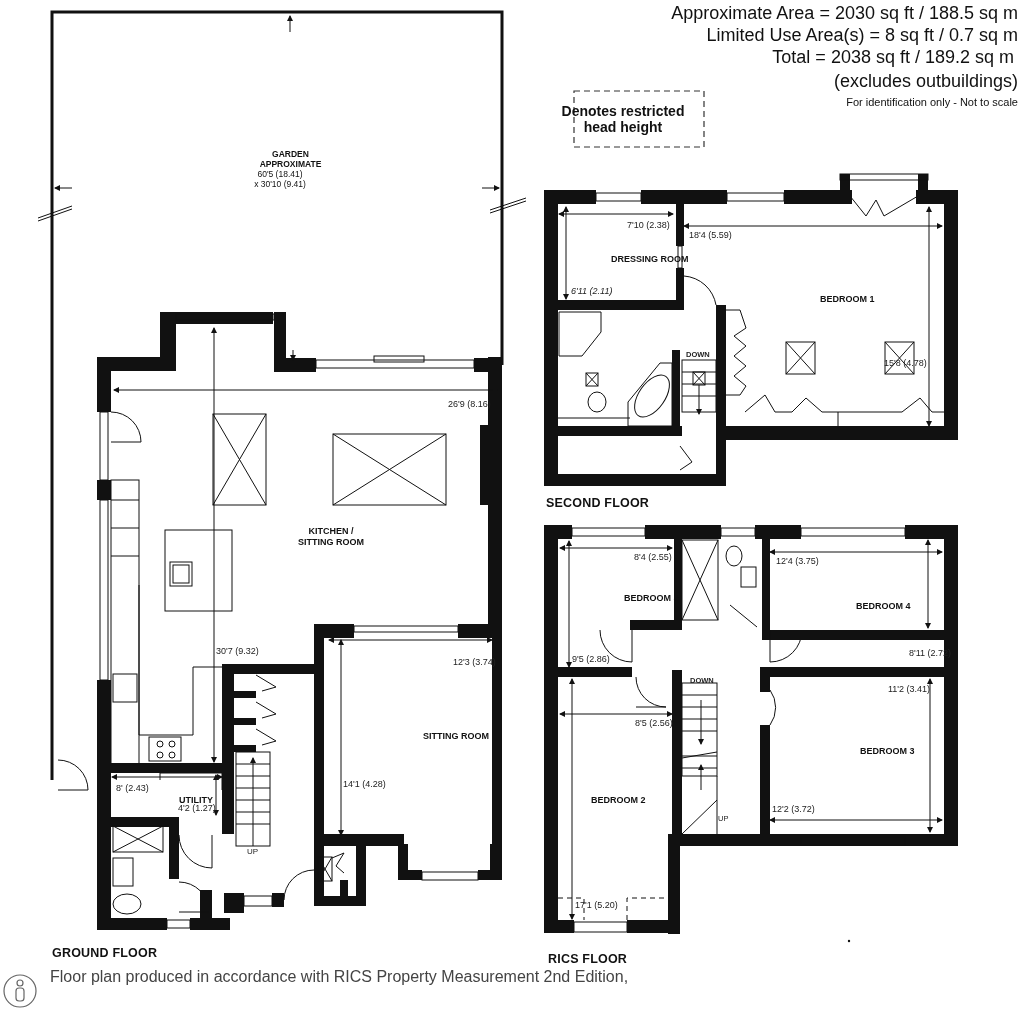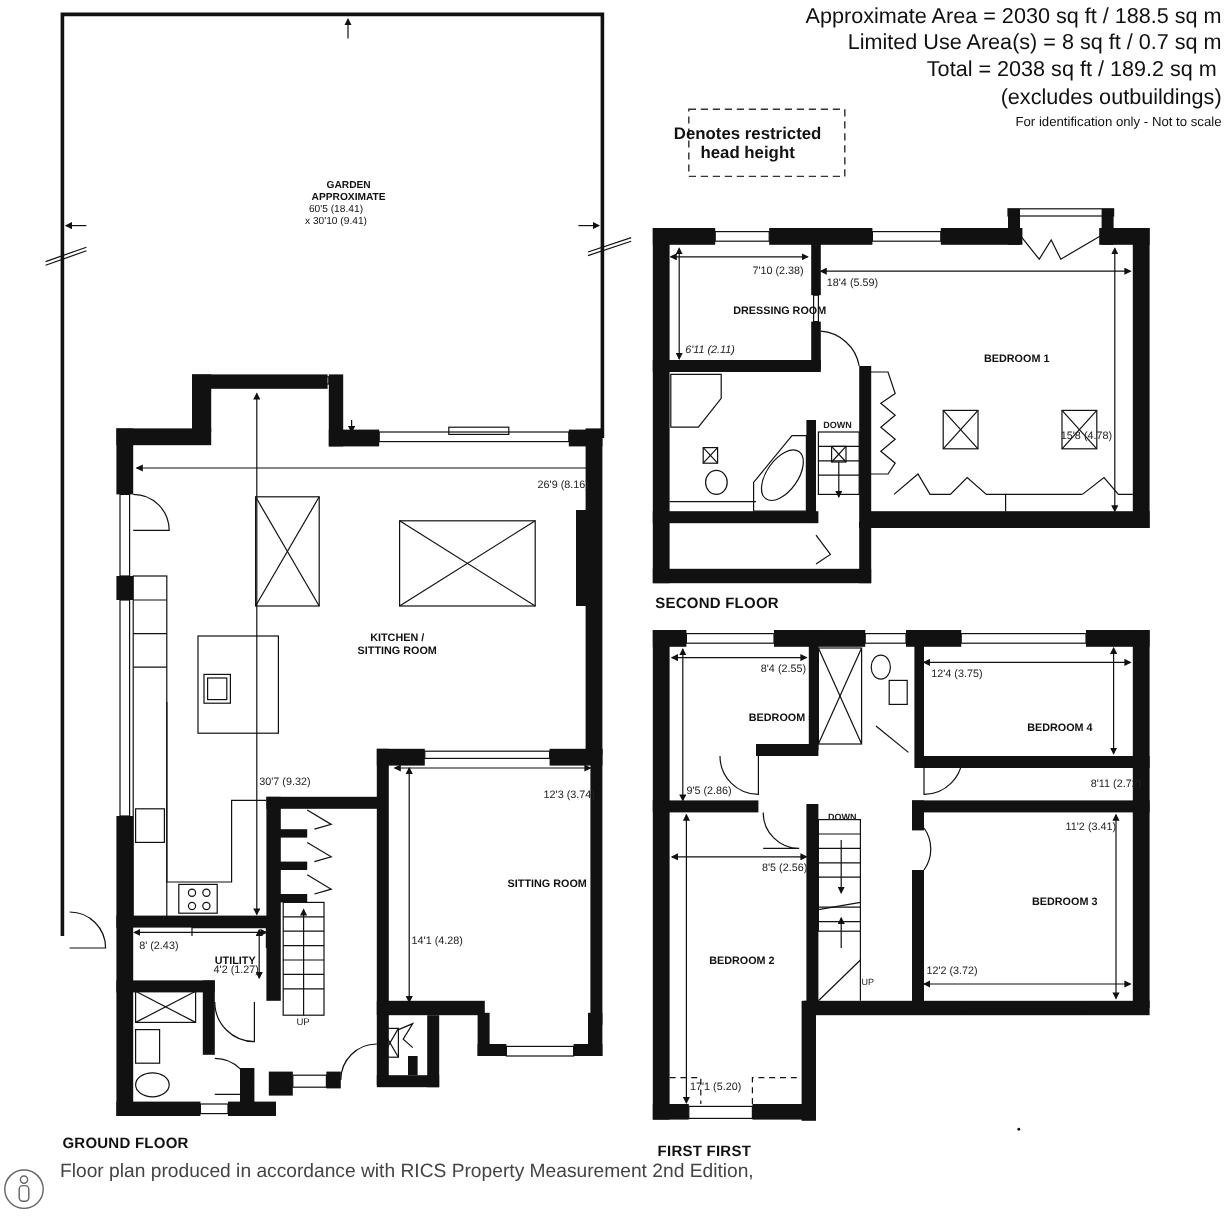--- a/index.html
+++ b/index.html
@@ -362,17 +362,17 @@
 <div class="abs dim" style="left:772px; top:804px;">12'2 (3.72)</div>
 <div class="abs dim" style="left:888px; top:684px;">11'2 (3.41)</div>
 
 <div class="abs room" style="left:560px; top:795px;">BEDROOM 2</div>
 <div class="abs dim" style="left:635px; top:718px;">8'5 (2.56)</div>
 <div class="abs dim" style="left:575px; top:900px;">17'1 (5.20)</div>
 
 <div class="abs dim" style="left:690px; top:676px; font-size:7.5px; font-weight:bold;">DOWN</div>
 <div class="abs dim" style="left:718px; top:814px; font-size:7.5px;">UP</div>
 
-<div class="abs floor-label" style="left:548px; top:952px;">FIRST FIRST</div>
+<div class="abs floor-label" style="left:548px; top:952px;">RICS FLOOR</div>
 
 <div class="abs footer" style="left:50px; top:969px;">
   <div>Floor plan produced in accordance with RICS Property Measurement 2nd Edition,</div>
 </div>
 
 </body></html>

